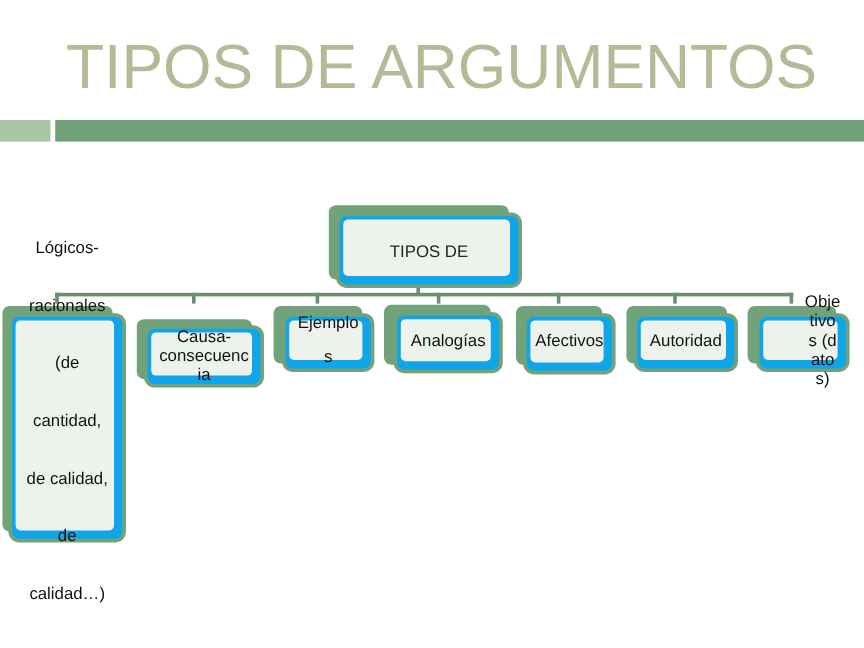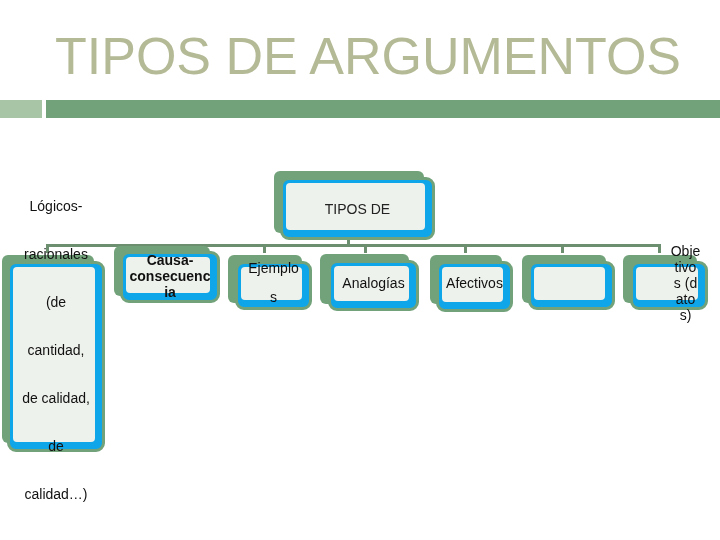--- a/index.html
+++ b/index.html
@@ -117,21 +117,21 @@
       <span>racionales</span>
       <span>(de</span>
       <span>cantidad,</span>
       <span>de calidad,</span>
       <span>de</span>
       <span>calidad…)</span>
     </div>
   </div>
 </div>
 
-<div class="node" style="left:114px; top:246px; width:106px; height:39px;font-weight:bold;">
+<div class="node" style="left:114px; top:266px; width:106px; height:39px;">
   <div class="shadow" style="left:0; top:0; width:96px; height:50px;"></div>
   <div class="front" style="left:6px; top:5px; width:100px; height:52px;">
     <div class="fill"></div>
     <div class="label" style="flex-direction:column; top:-8px; bottom:auto; height:60px;">
       <span>Causa-</span>
       <span>consecuenc</span>
       <span>ia</span>
     </div>
   </div>
 </div>
@@ -165,20 +165,23 @@
       <span>Afectivo</span>
       <span>s</span>
     </div>
   </div>
 </div>
 
 <div class="node" style="left:522px; top:255px; width:93px; height:55px;">
   <div class="shadow" style="left:0; top:0; width:84px; height:48px;"></div>
   <div class="front" style="left:6px; top:6px; width:87px; height:49px;">
     <div class="fill"></div>
+    <div class="label" style="flex-direction:column; padding-bottom:6px;">
+      <span>Autoridad</span>
+    </div>
   </div>
 </div>
 
 <div class="node" style="left:623px; top:255px; width:85px; height:55px;">
   <div class="shadow" style="left:0; top:0; width:74px; height:48px;"></div>
   <div class="front" style="left:7px; top:6px; width:78px; height:49px;">
     <div class="fill"></div>
     <div class="label" style="flex-direction:column; padding-bottom:6px;padding-left:37px;">
       <span>Objetivo</span>
       <span>s (datos)</span>

